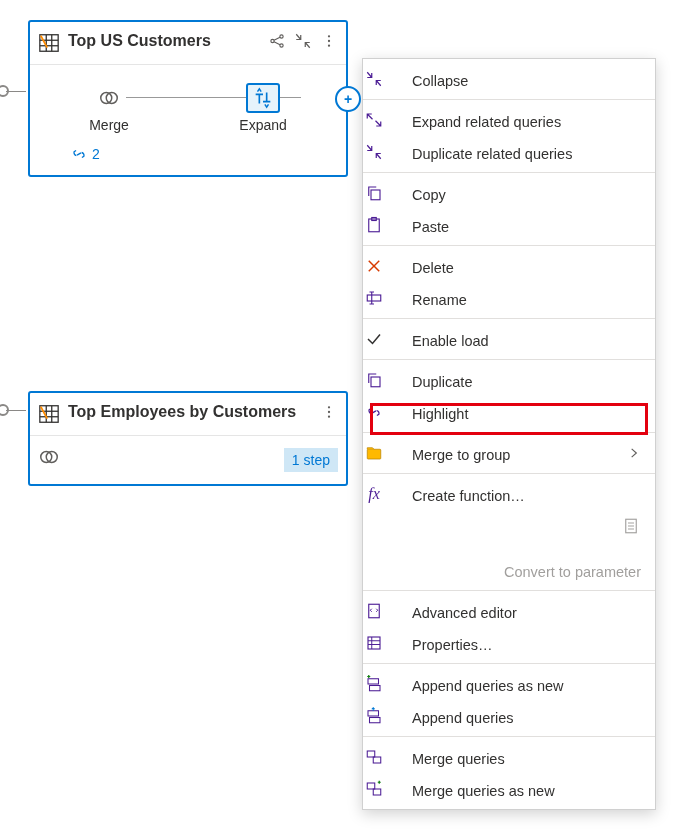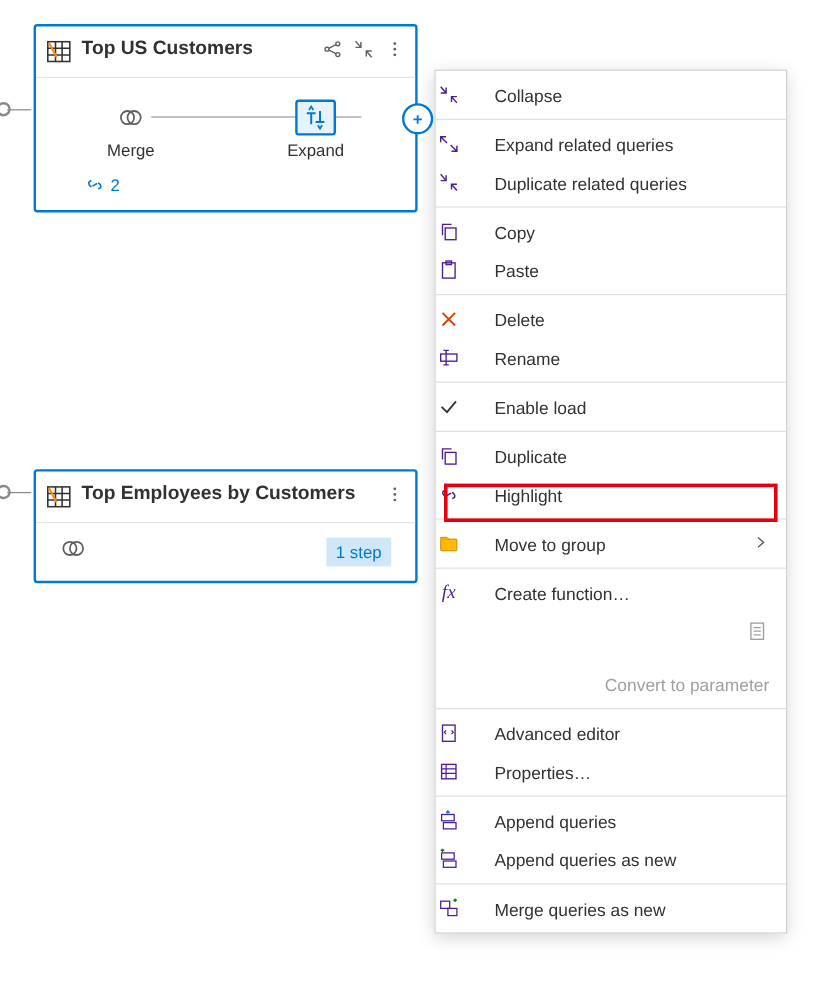--- a/index.html
+++ b/index.html
@@ -119,21 +119,21 @@
       position: absolute;
       left: 6px;
       height: 0;
       border-top: 1px solid #8a8886;
     }
 
     
     .collapsed-body {
       display: flex;
       align-items: center;
-      padding: 10px 20px;
+      padding: 10px 8px;
       gap: 10px;
       border-top: 1px solid #e5e5e5;
     }
     .collapsed-body .merge-icon { width: 28px; height: 28px; color: #605e5c; }
     .step-count {
       background: #cfe7f6;
       padding: 4px 8px;
       color: #0078d4;
       font-size: 14px;
     }
@@ -391,21 +391,21 @@
   </div>
   <div class="menu-sep"></div>
 
   <div class="menu-item">
     <span class="icon folder-icon">
         <svg viewBox="0 0 24 24" width="18" height="18">
           <rect x="3" y="7" width="18" height="13" rx="1"></rect>
           <path d="M3 7 L3 5 L10 5 L12 7" fill="#ffb900" stroke="#bb8400" stroke-width="1"></path>
         </svg>
       </span>
-    <span class="label">Move to group</span>
+    <span class="label">Merge to group</span>
     <span class="chev"><svg viewBox="0 0 24 24" width="14" height="14">
           <path d="M8 5 L16 12 L8 19" fill="none" stroke="currentColor" stroke-width="2"></path>
         </svg></span>
   </div>
   <div class="menu-sep"></div>
 
   <div class="menu-item">
     <span class="icon">
         <span style="font-style:italic;font-family:serif;font-size:16px">fx</span>
       </span>
@@ -444,37 +444,46 @@
       </span>
     <span class="label">Properties…</span>
   </div>
   <div class="menu-sep"></div>
 
   <div class="menu-item">
     <span class="icon">
         <svg viewBox="0 0 24 24" width="18" height="18">
           <rect x="4" y="5" width="14" height="7" fill="none" stroke="currentColor" stroke-width="1.4"></rect>
           <rect x="6" y="14" width="14" height="7" fill="none" stroke="currentColor" stroke-width="1.4"></rect>
-          <path d="M11 2 L11 5 M9 3 L11 1 L13 3" fill="none" stroke="#0078d4" stroke-width="1.4"></path>
-        </svg>
-      </span>
-    <span class="label">Append queries</span>
+          <path d="M3 2 L7 2 M5 0 L5 4" stroke="#107c10" stroke-width="1.6"></path>
+        </svg>
+      </span>
+    <span class="label">Append queries as new</span>
   </div>
   <div class="menu-item">
     <span class="icon">
         <svg viewBox="0 0 24 24" width="18" height="18">
           <rect x="4" y="5" width="14" height="7" fill="none" stroke="currentColor" stroke-width="1.4"></rect>
           <rect x="6" y="14" width="14" height="7" fill="none" stroke="currentColor" stroke-width="1.4"></rect>
-          <path d="M3 2 L7 2 M5 0 L5 4" stroke="#107c10" stroke-width="1.6"></path>
-        </svg>
-      </span>
-    <span class="label">Append queries as new</span>
-  </div>
-  <div class="menu-sep"></div>
-
+          <path d="M11 2 L11 5 M9 3 L11 1 L13 3" fill="none" stroke="#0078d4" stroke-width="1.4"></path>
+        </svg>
+      </span>
+    <span class="label">Append queries</span>
+  </div>
+  <div class="menu-sep"></div>
+
+  <div class="menu-item">
+    <span class="icon">
+        <svg viewBox="0 0 24 24" width="18" height="18">
+          <rect x="3" y="4" width="10" height="8" fill="none" stroke="currentColor" stroke-width="1.4"></rect>
+          <rect x="11" y="12" width="10" height="8" fill="none" stroke="currentColor" stroke-width="1.4"></rect>
+        </svg>
+      </span>
+    <span class="label">Merge queries</span>
+  </div>
   <div class="menu-item">
     <span class="icon">
         <svg viewBox="0 0 24 24" width="18" height="18">
           <rect x="3" y="4" width="10" height="8" fill="none" stroke="currentColor" stroke-width="1.4"></rect>
           <rect x="11" y="12" width="10" height="8" fill="none" stroke="currentColor" stroke-width="1.4"></rect>
           <path d="M17 3 L21 3 M19 1 L19 5" stroke="#107c10" stroke-width="1.6"></path>
         </svg>
       </span>
     <span class="label">Merge queries as new</span>
   </div>

